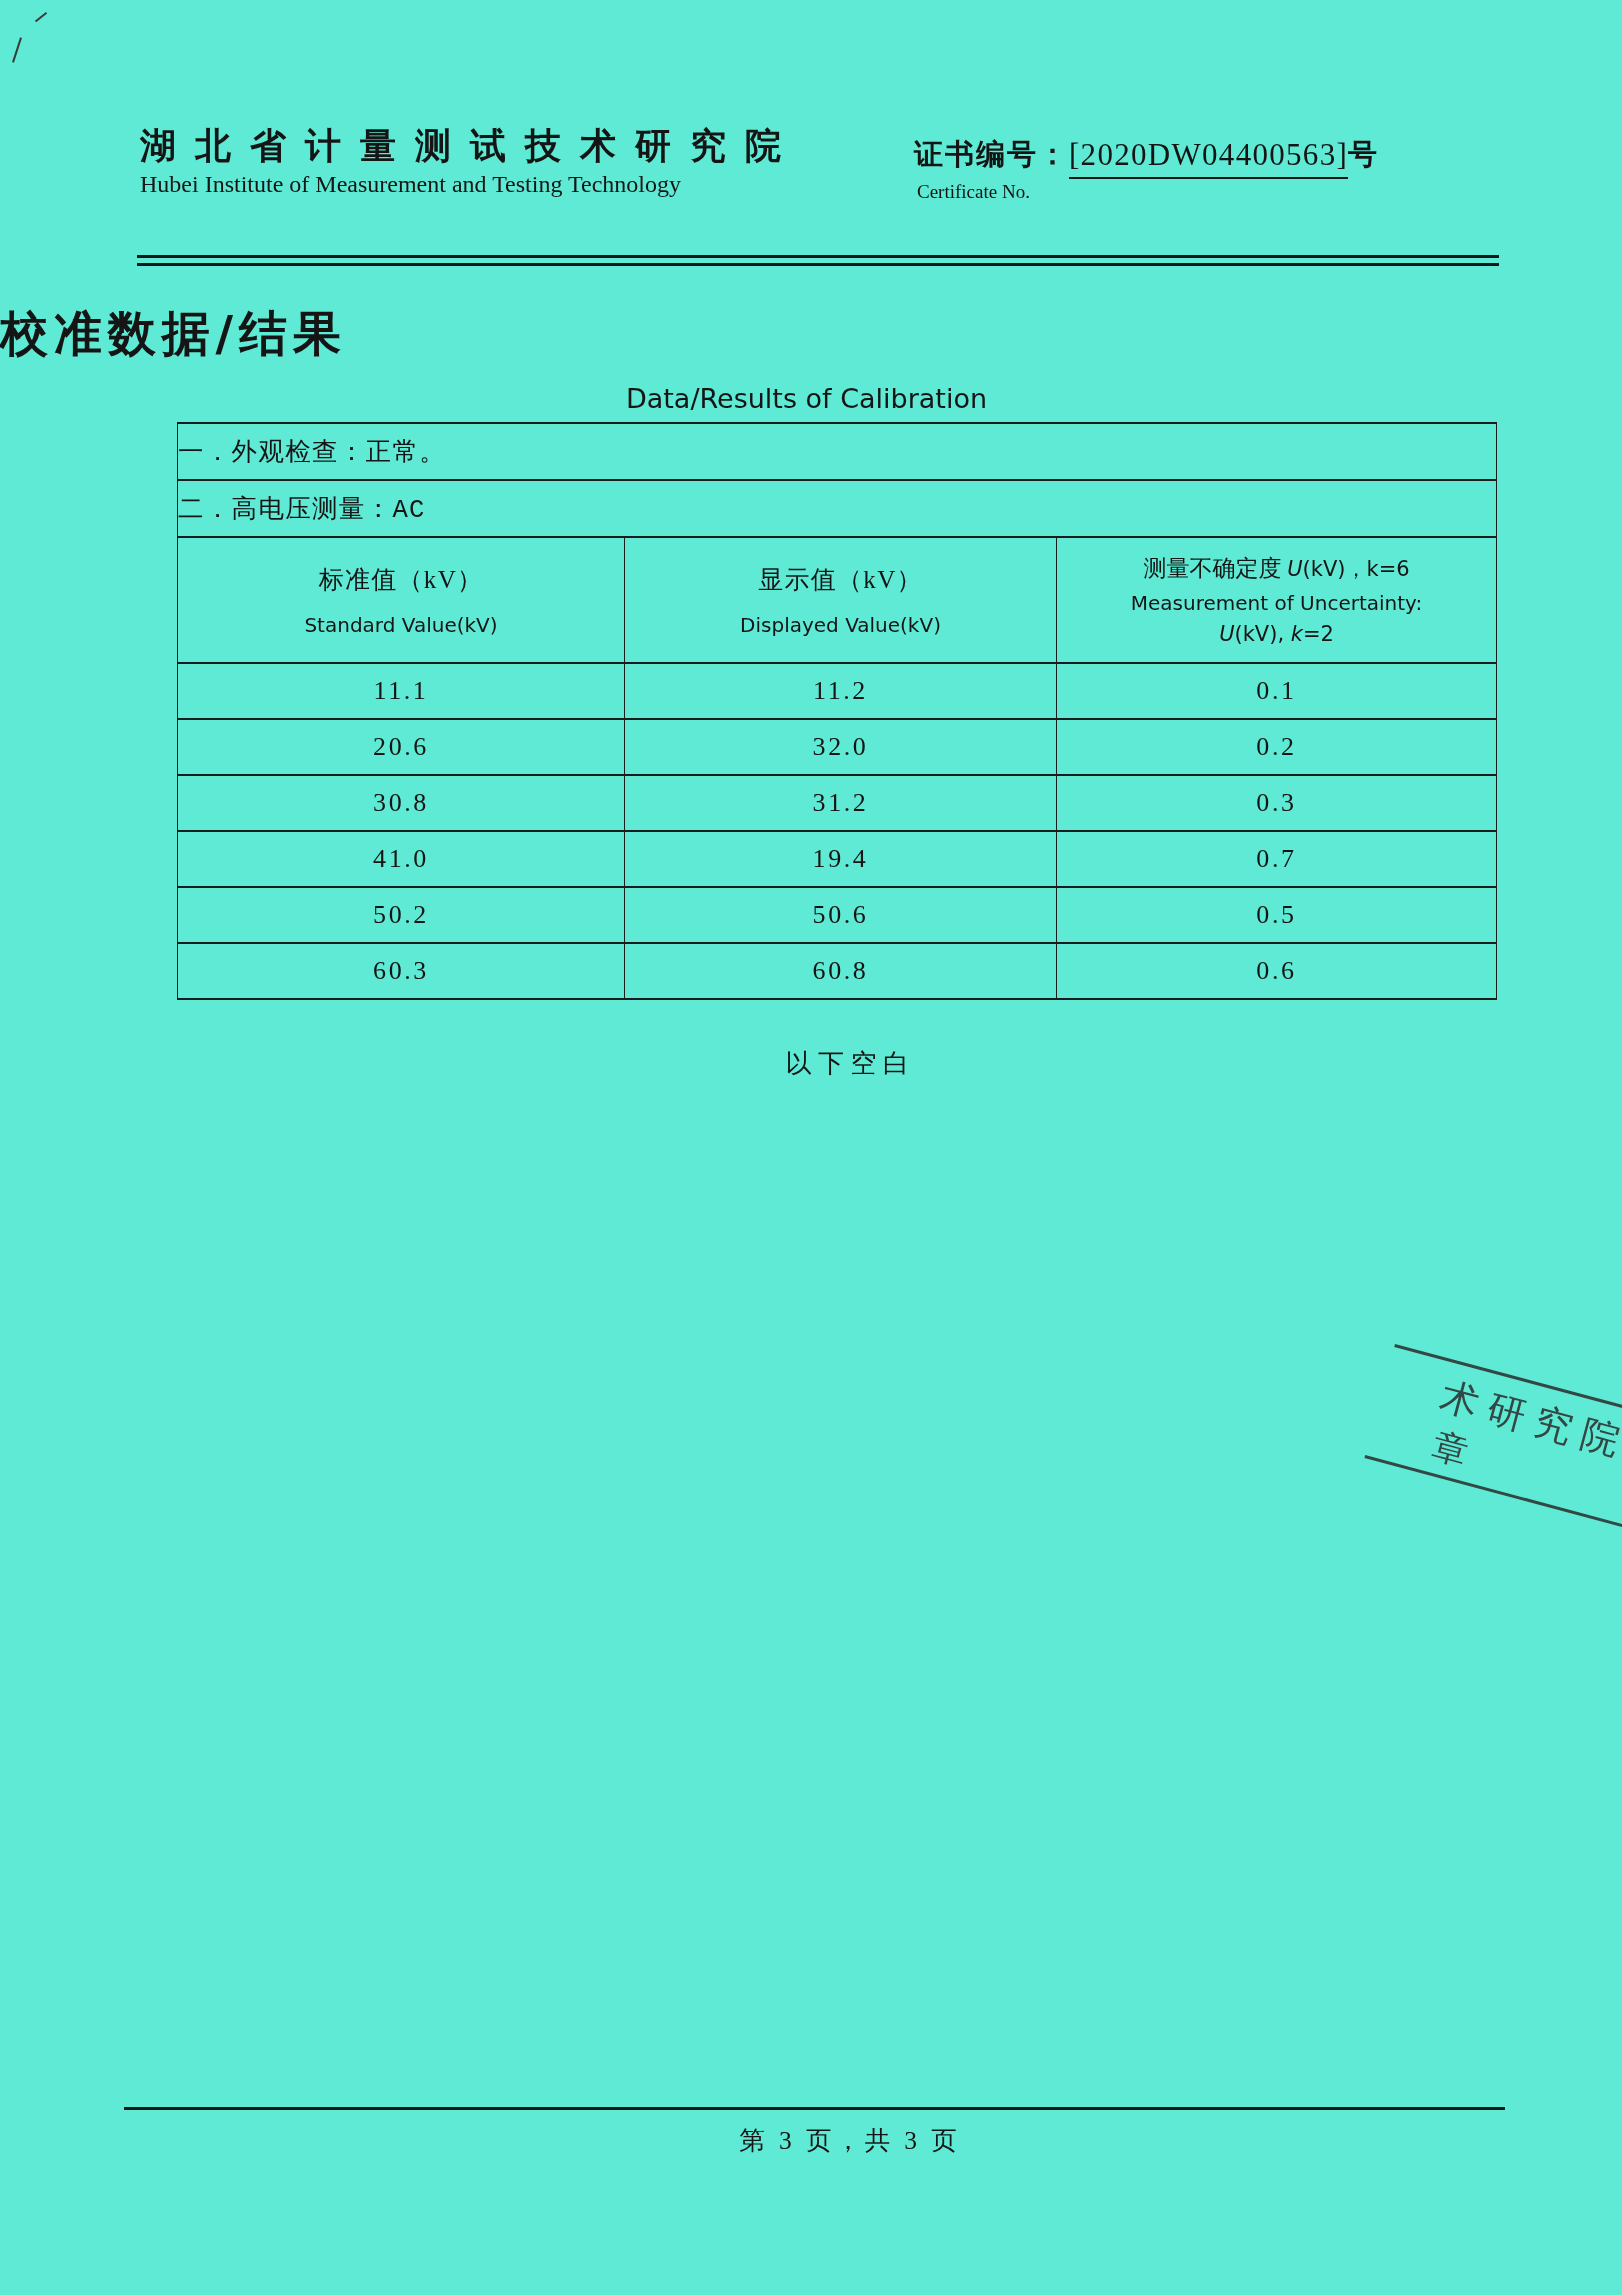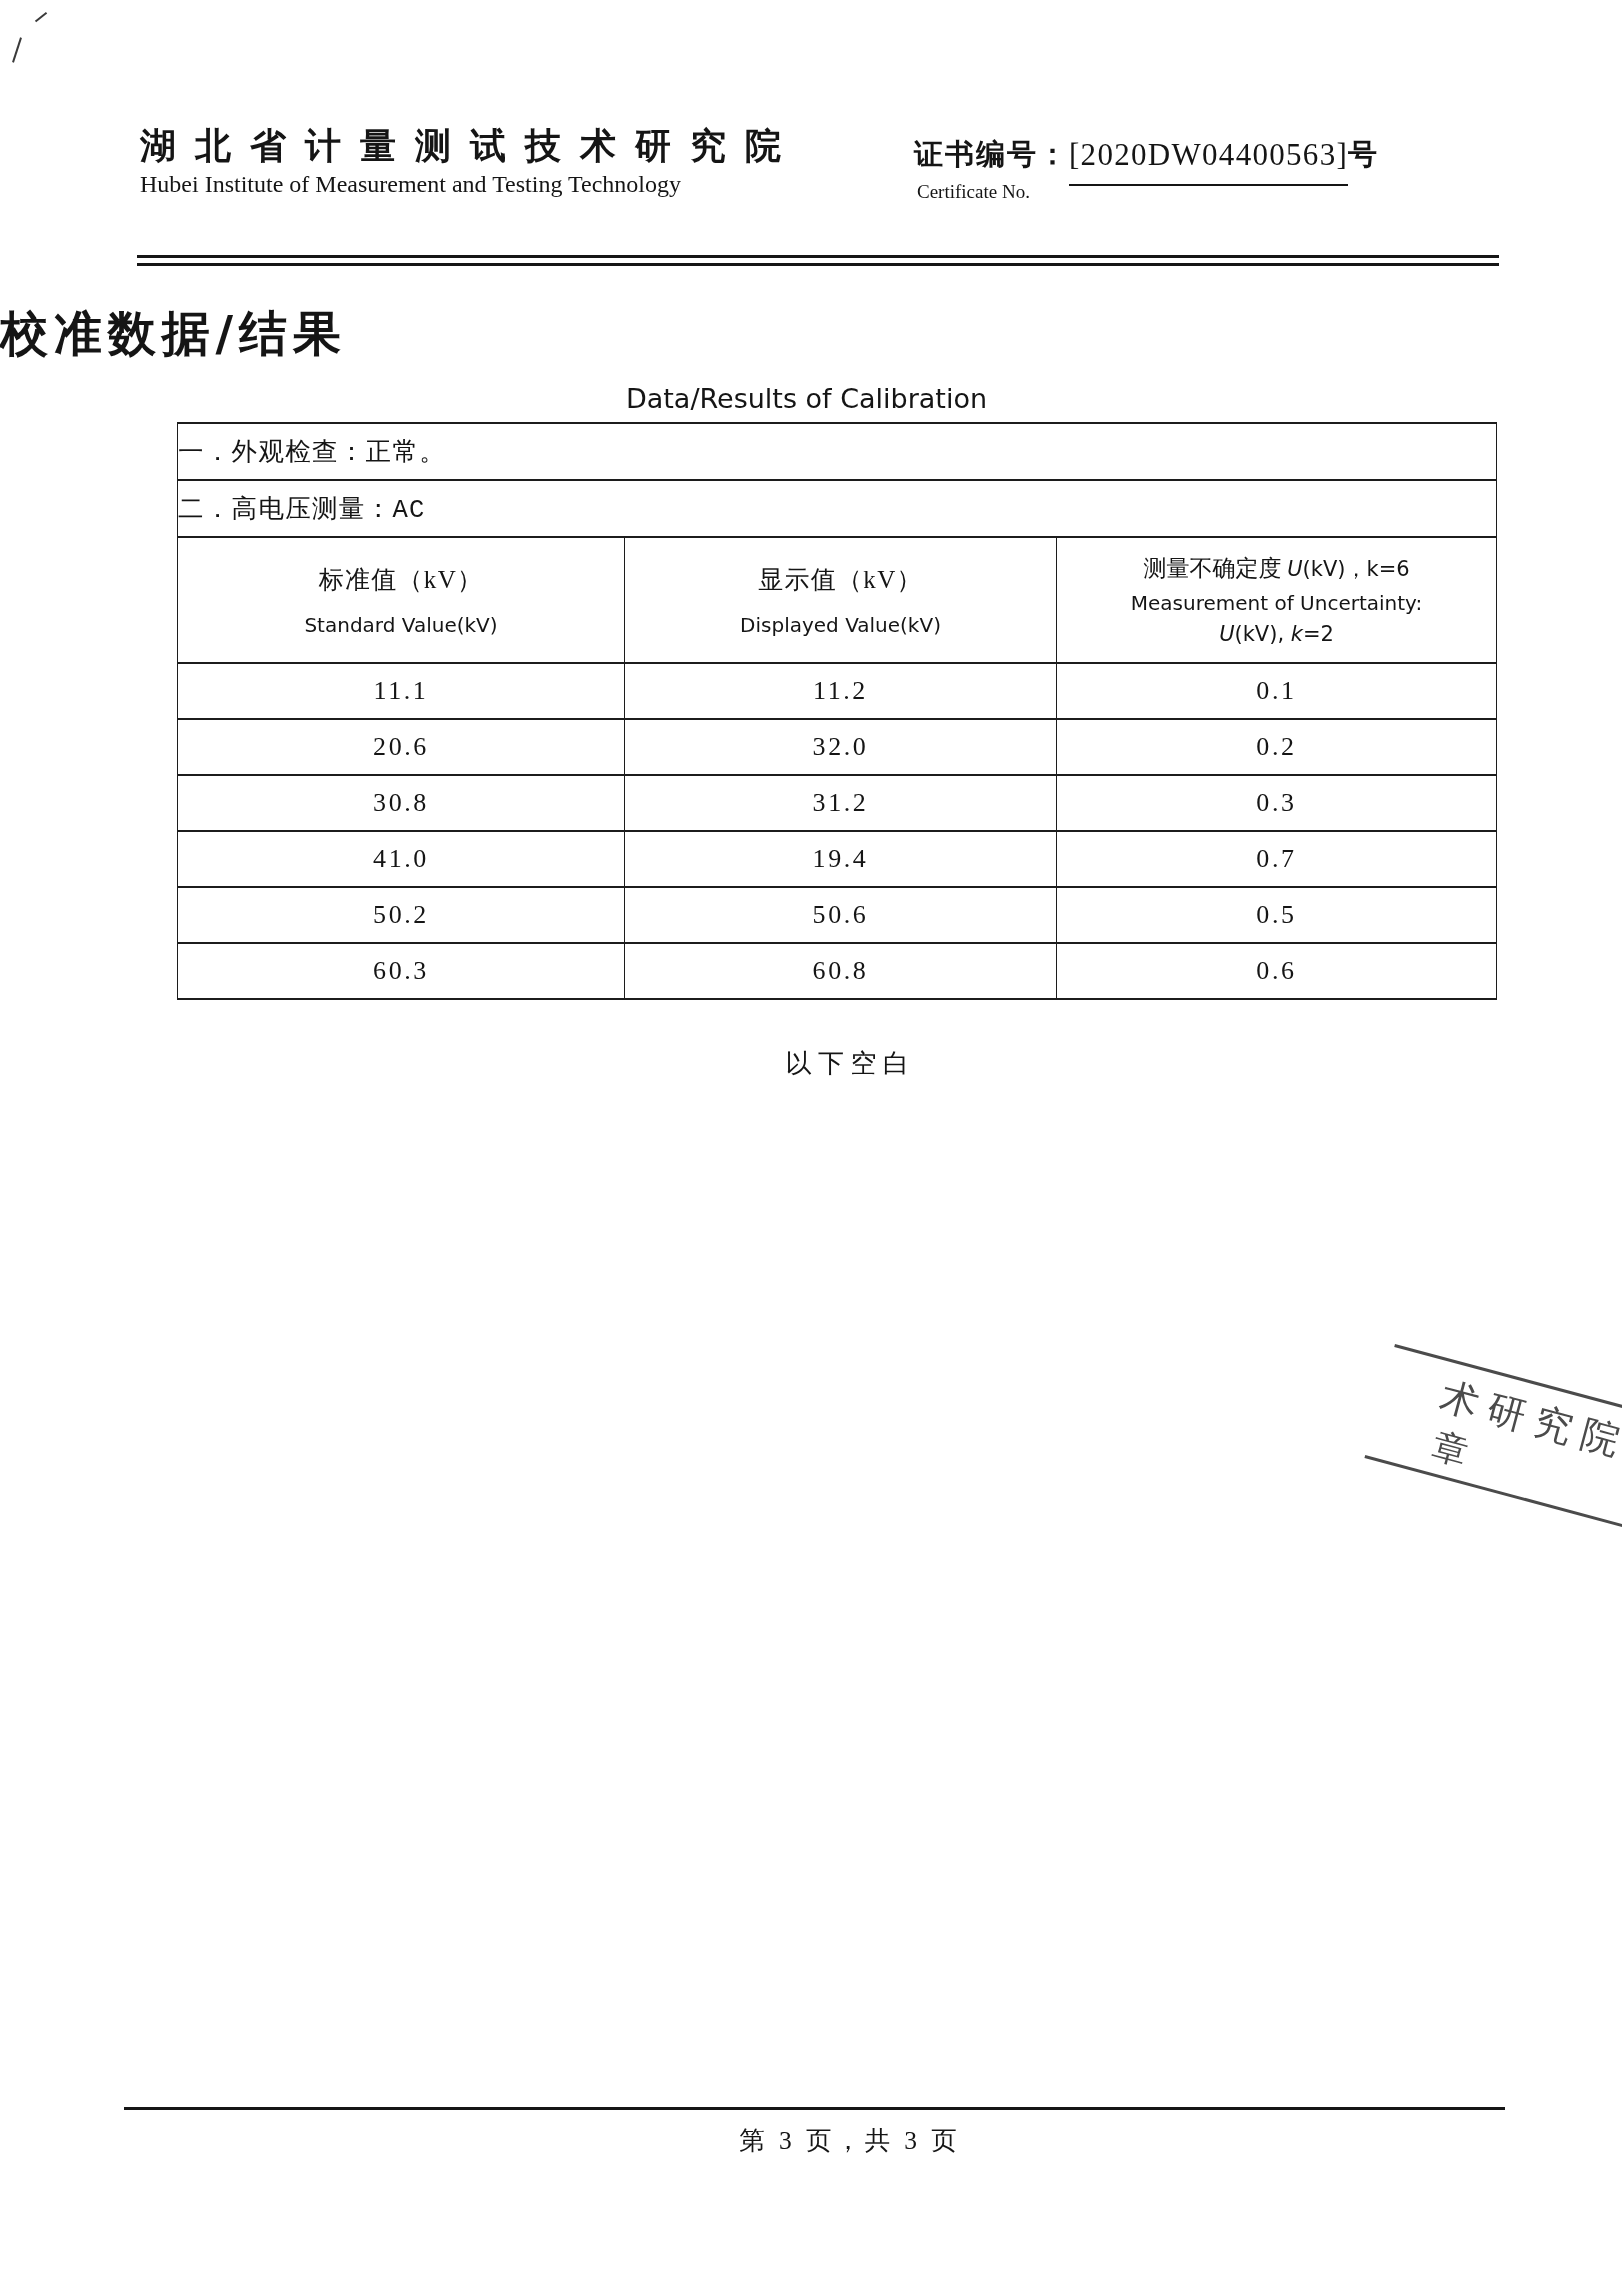--- a/index.html
+++ b/index.html
@@ -5,21 +5,21 @@
   html, body {
     margin: 0;
     padding: 0;
     background: #e8e8e8;
   }
   .page {
     position: relative;
     width: 1623px;
     height: 2295px;
     margin: 0 auto;
-    background: #ffffff;
+    background: #5eead4;
     overflow: hidden;
     color: #151515;
     font-family: "Liberation Serif", serif;
   }
 
   
   .pen-mark-1 {
     position: absolute; left: 34px; top: 15.7px;
     width: 14.4px; height: 2px; background: #3a3a3a;
     transform: rotate(-38deg);
@@ -54,21 +54,21 @@
     font-size: 29px;
     font-weight: bold;
     letter-spacing: 2px;
     vertical-align: middle;
   }
   .cert-number {
     font-family: "Liberation Serif", serif;
     font-size: 31px;
     letter-spacing: 1.3px;
     border-bottom: 2.6px solid #151515;
-    padding-bottom: 12px;
+    padding-bottom: 5px;
     vertical-align: middle;
   }
   .cert-suffix {
     font-family: "DejaVu Sans", sans-serif;
     font-size: 29px;
     font-weight: bold;
     vertical-align: middle;
   }
   .cert-label-en {
     position: absolute; left: 917px; top: 181px;

